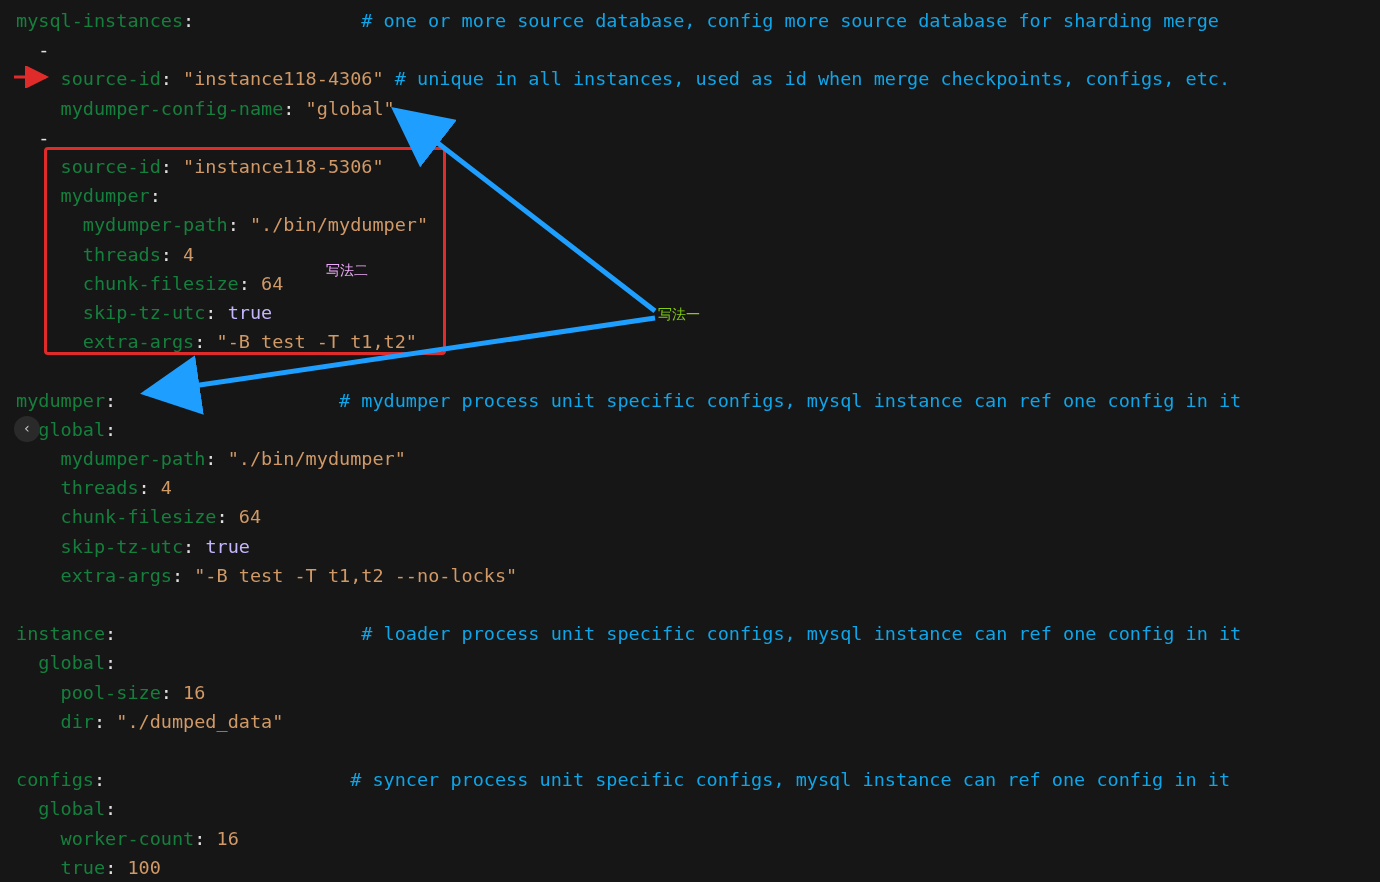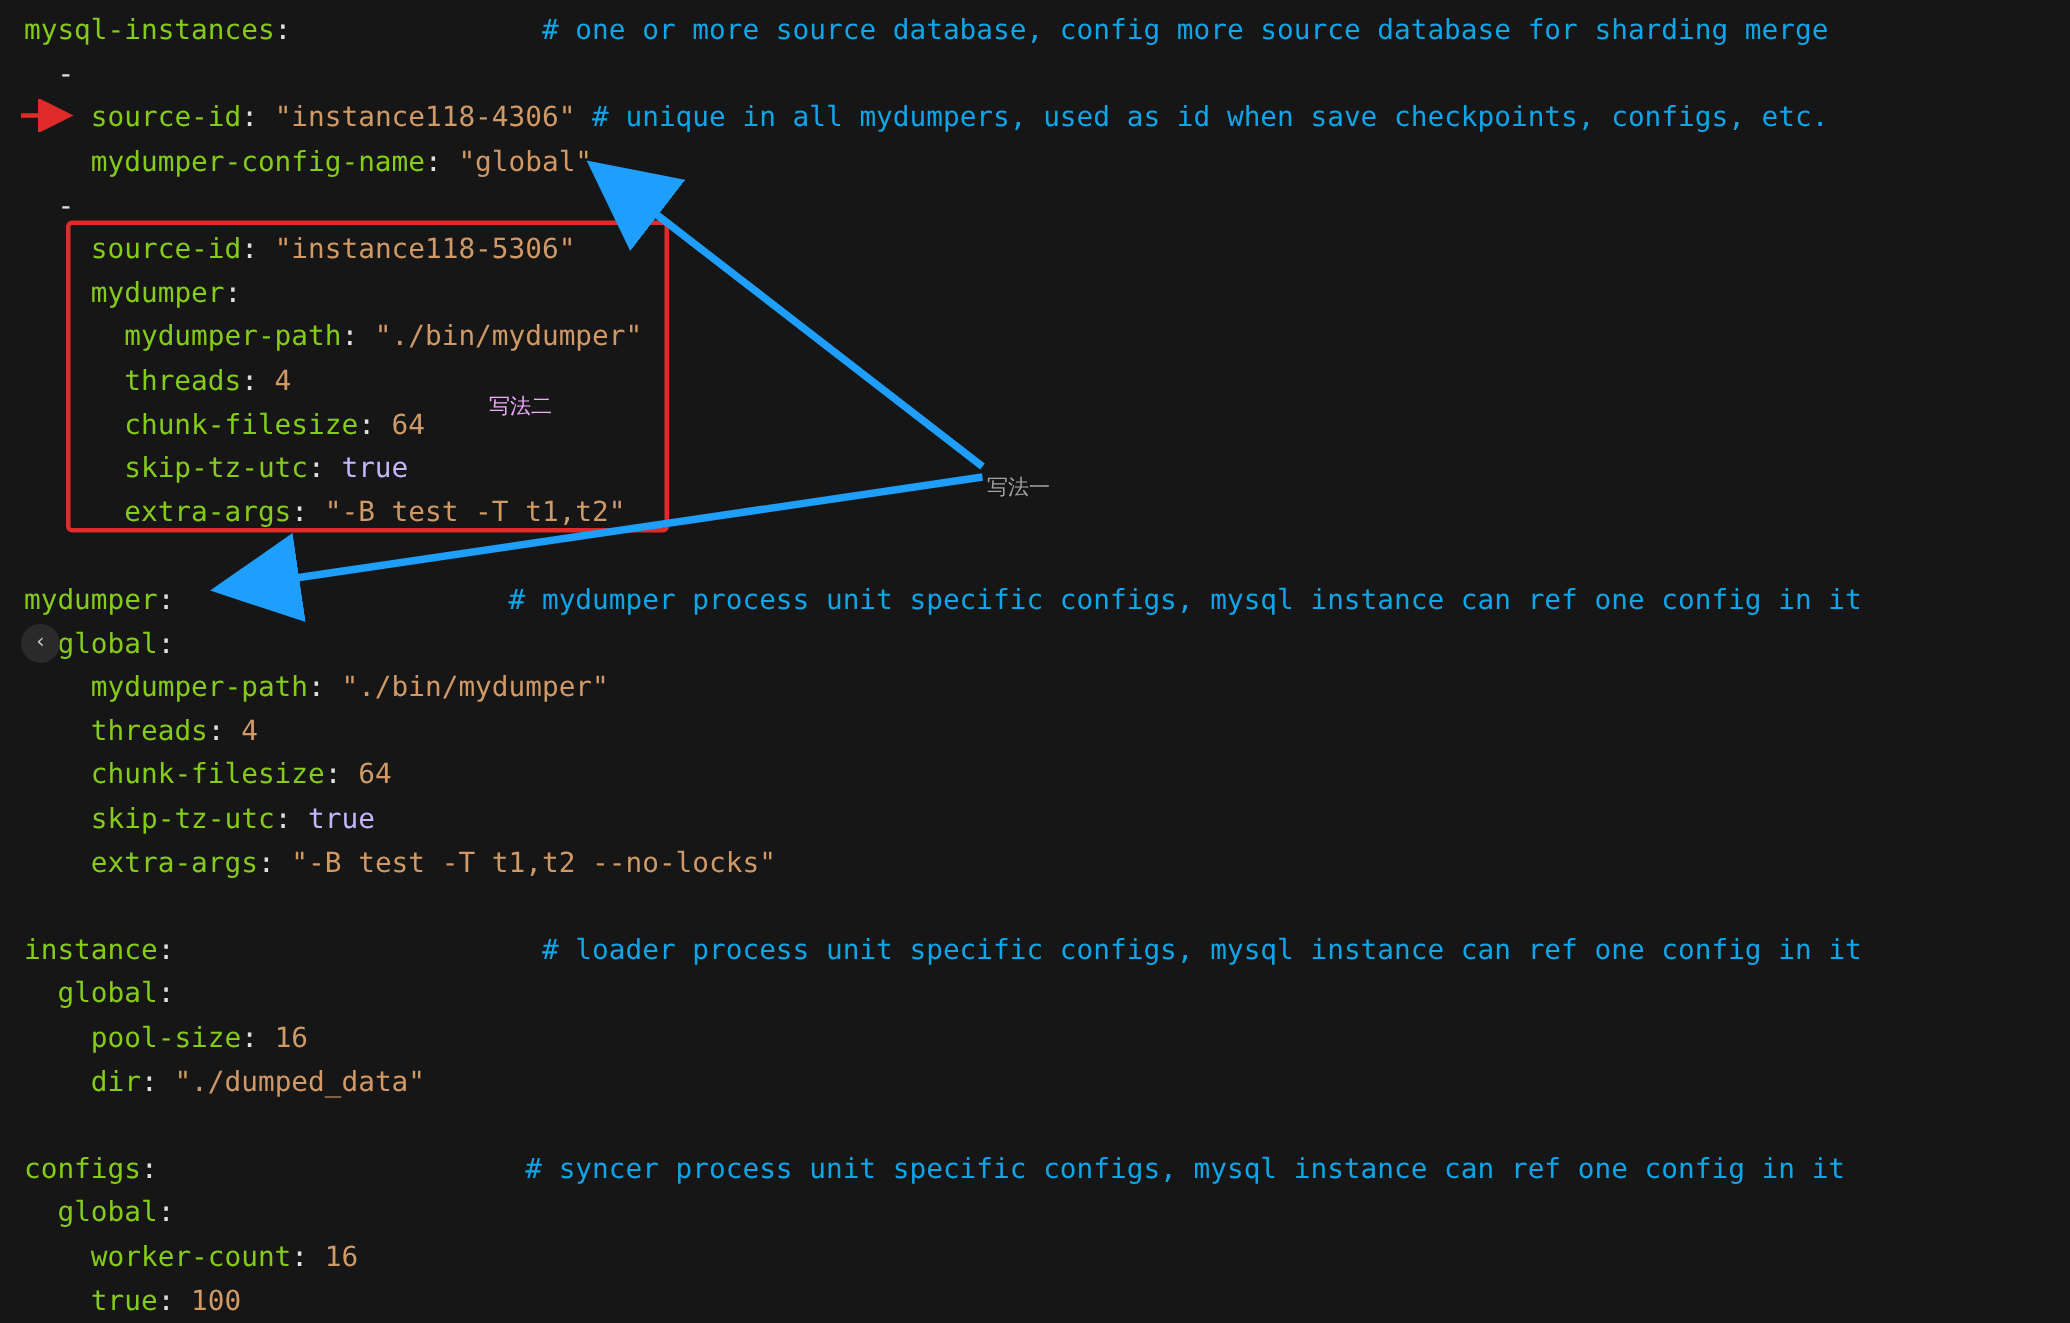--- a/index.html
+++ b/index.html
@@ -15,21 +15,21 @@
       position: relative;
     }
     pre.code {
       position: absolute;
       left: 16px;
       top: 6px;
       white-space: pre;
       color: #e0e0e0;
       font-family: inherit;
     }
-    .key   { color: #84cc16; }   
+    .key   { color: #15803d; }   
     .str   { color: #d09966; }   
     .num   { color: #d09966; }   
     .bool  { color: #c4b5fd; }   
     .cmt   { color: #0ea5e9; }   
     .dash  { color: #e0e0e0; }
     .plain { color: #e0e0e0; }
 
     .annotation { position: absolute; pointer-events: none; }
 
     .red-arrow { position:absolute; left:12px; top:66px; }
@@ -48,24 +48,24 @@
       position: absolute;
       left: 326px;
       top: 256px;
       color: #f0abfc;
       font-size: 14px;
       font-family: sans-serif;
     }
     .label-blue {
       position: absolute;
       left: 658px;
-      top: 312px;
-      color: #a3a3a3;
+      top: 300px;
+      color: #84cc16;
       font-size: 14px;
-      font-family: Liberation Mono, monospace;
+      font-family: Liberation Sans, sans-serif;
     }
 
     .svg-arrows { position:absolute; left:0; top:0; }
 
     .nav-chevron {
       position: absolute;
       left: 14px;
       top: 416px;
       width: 26px;
       height: 26px;
@@ -76,21 +76,21 @@
       align-items: center;
       justify-content: center;
       font-size: 14px;
     }
   </style>
 </head>
 <body>
 
 <pre class="code"><span class="key">mysql-instances</span><span class="plain">:</span>               <span class="cmt"># one or more source database, config more source database for sharding merge</span>
   <span class="dash">-</span>
-    <span class="key">source-id</span><span class="plain">:</span> <span class="str">"instance118-4306"</span> <span class="cmt"># unique in all mydumpers, used as id when save checkpoints, configs, etc.</span>
+    <span class="key">source-id</span><span class="plain">:</span> <span class="str">"instance118-4306"</span> <span class="cmt"># unique in all instances, used as id when merge checkpoints, configs, etc.</span>
     <span class="key">mydumper-config-name</span><span class="plain">:</span> <span class="str">"global"</span>
   <span class="dash">-</span>
     <span class="key">source-id</span><span class="plain">:</span> <span class="str">"instance118-5306"</span>
     <span class="key">mydumper</span><span class="plain">:</span>
       <span class="key">mydumper-path</span><span class="plain">:</span> <span class="str">"./bin/mydumper"</span>
       <span class="key">threads</span><span class="plain">:</span> <span class="num">4</span>
       <span class="key">chunk-filesize</span><span class="plain">:</span> <span class="num">64</span>
       <span class="key">skip-tz-utc</span><span class="plain">:</span> <span class="bool">true</span>
       <span class="key">extra-args</span><span class="plain">:</span> <span class="str">"-B test -T t1,t2"</span>
 

